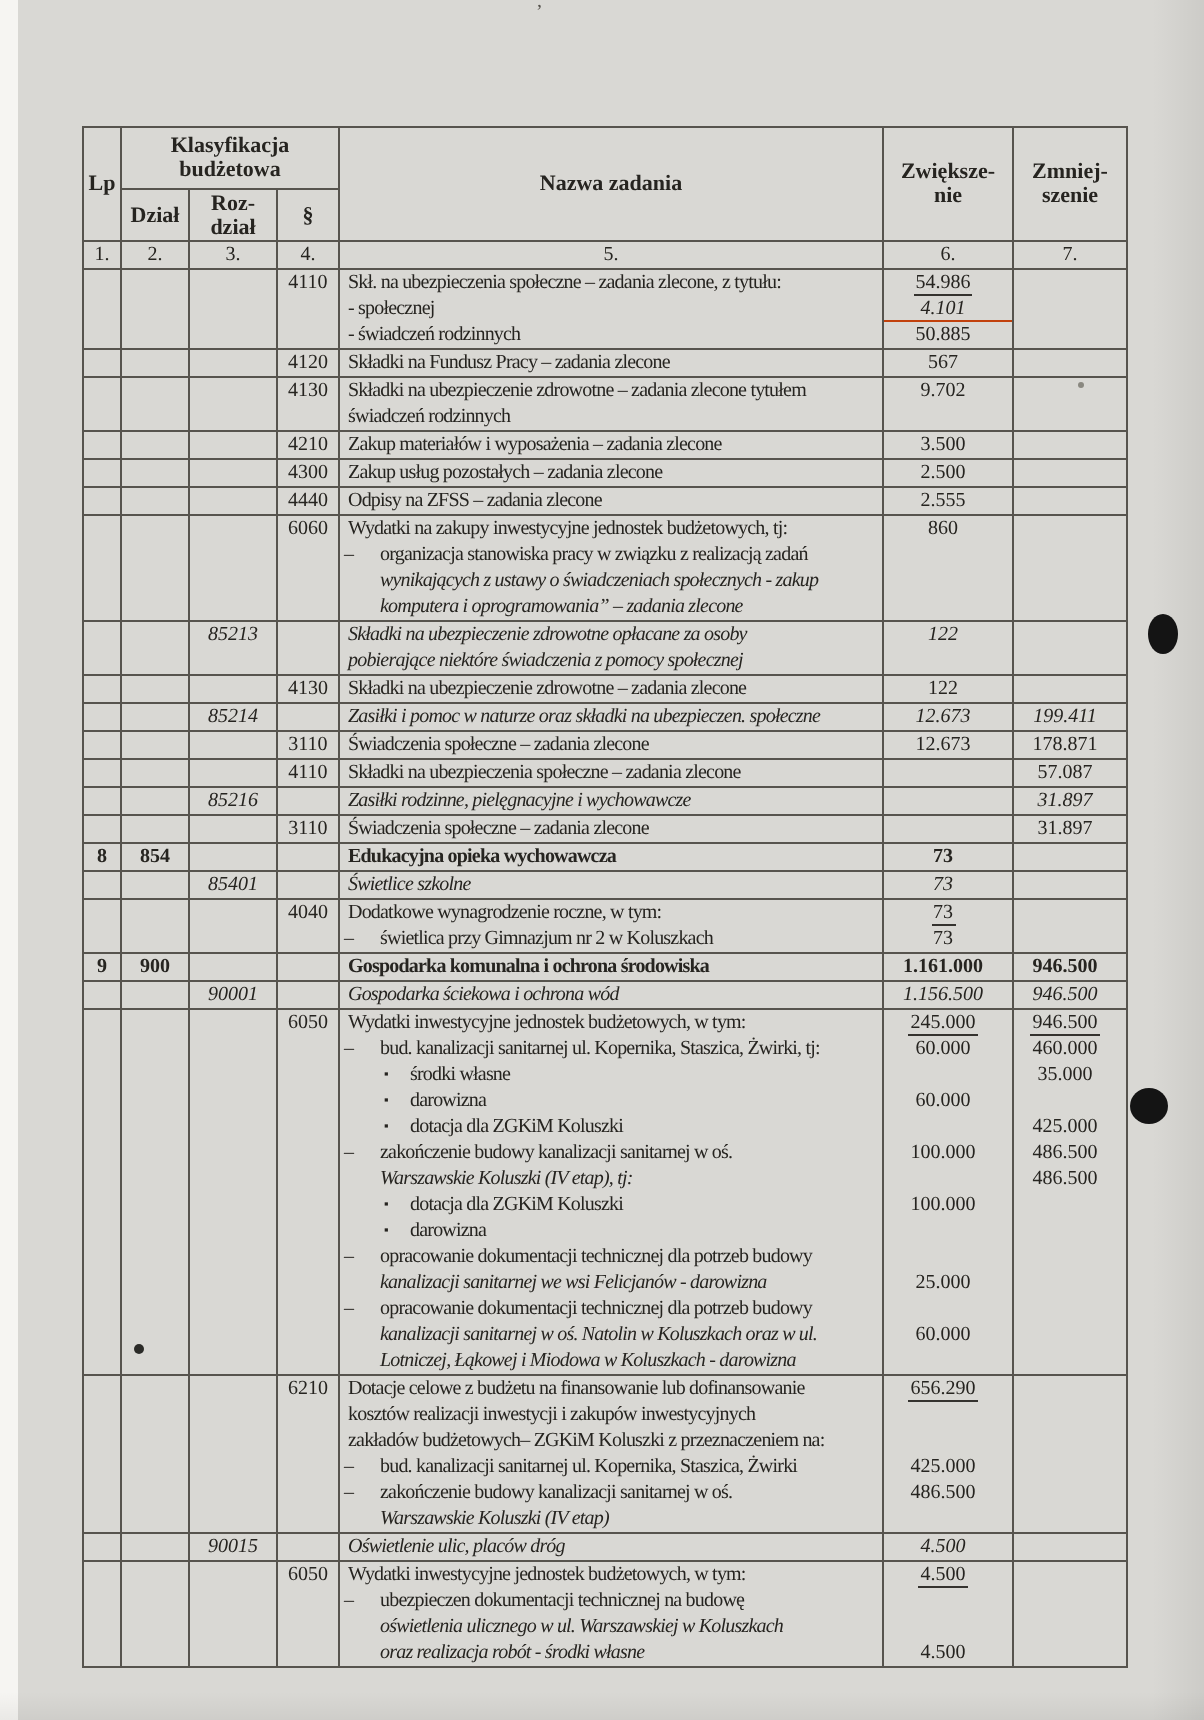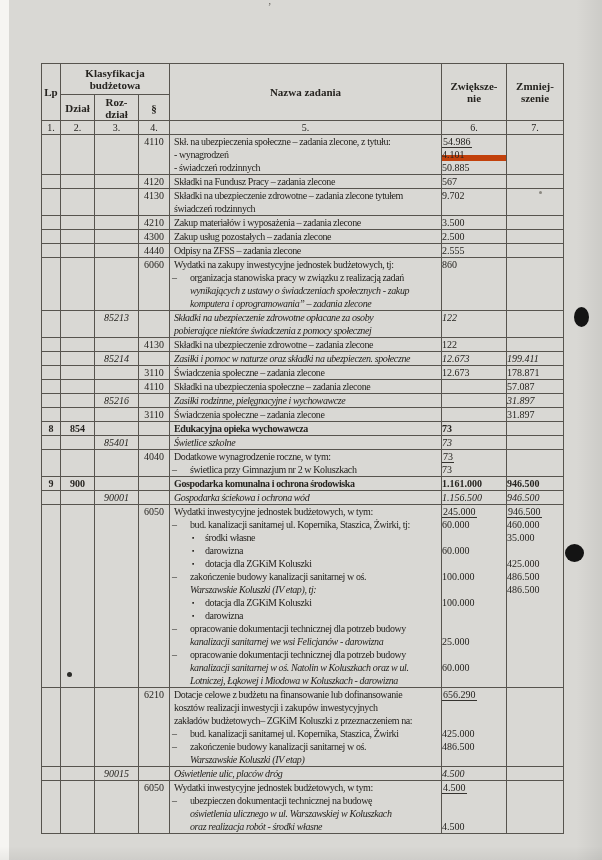--- a/index.html
+++ b/index.html
@@ -31,23 +31,23 @@
   .ctr { text-align: center; }
   .cname { overflow: hidden; }
   .nl { height: 13px; line-height: 13px; white-space: nowrap; display: flex;
     padding-left: 4px; letter-spacing: -0.4px; }
   .nl.bd { padding-left: 2px; }
   .nl.bd .bl { flex: 0 0 18px; }
   .nl.bs { padding-left: 22px; }
   .nl.bs .bl { flex: 0 0 13px; font-size: 6.5px; line-height: 13px; }
   .nl.i1 { padding-left: 20px; font-style: italic; }
 
-  .camt { text-align: left; }
+  .camt { text-align: center; }
   .al { height: 13px; line-height: 13px; padding-right: 5px; }
-  .al.bb { border-bottom: 6px solid #c2410c; }
+  .al.bb { border-bottom: 1px solid #c2410c; font-style: italic; }
   .al .u { border-bottom: 1px solid #35332f; padding: 0 1px 0 1px; display: inline-block; line-height: 11px; }
 
   tr.ri { font-style: italic; }
   tr.rb { font-weight: bold; }
 
   .hole { position: absolute; background: #141414; border-radius: 50%; }
   .hole-1 { left: 574px; top: 307px; width: 15px; height: 20px; }
   .hole-2 { left: 565px; top: 544px; width: 19px; height: 18px; }
   .ink-dot { position: absolute; left: 67px; top: 672px; width: 5px; height: 5px;
     border-radius: 50%; background: #2b2b28; }
@@ -112,21 +112,21 @@
         <tr class="rn">
           <td class="ctr"></td>
           <td class="ctr"></td>
           <td class="ctr"></td>
           <td class="ctr">4110</td>
           <td class="cname">
             <div class="nl">
               <span>Skł. na ubezpieczenia społeczne – zadania zlecone, z tytułu:</span>
             </div>
             <div class="nl">
-              <span>- wynagrodzeń</span>
+              <span>- społecznej</span>
             </div>
             <div class="nl">
               <span>- świadczeń rodzinnych</span>
             </div>
           </td>
           <td class="camt">
             <div class="al"><span class="u">54.986</span></div>
             <div class="al bb"><span>4.101</span></div>
             <div class="al"><span>50.885</span></div>
           </td>

